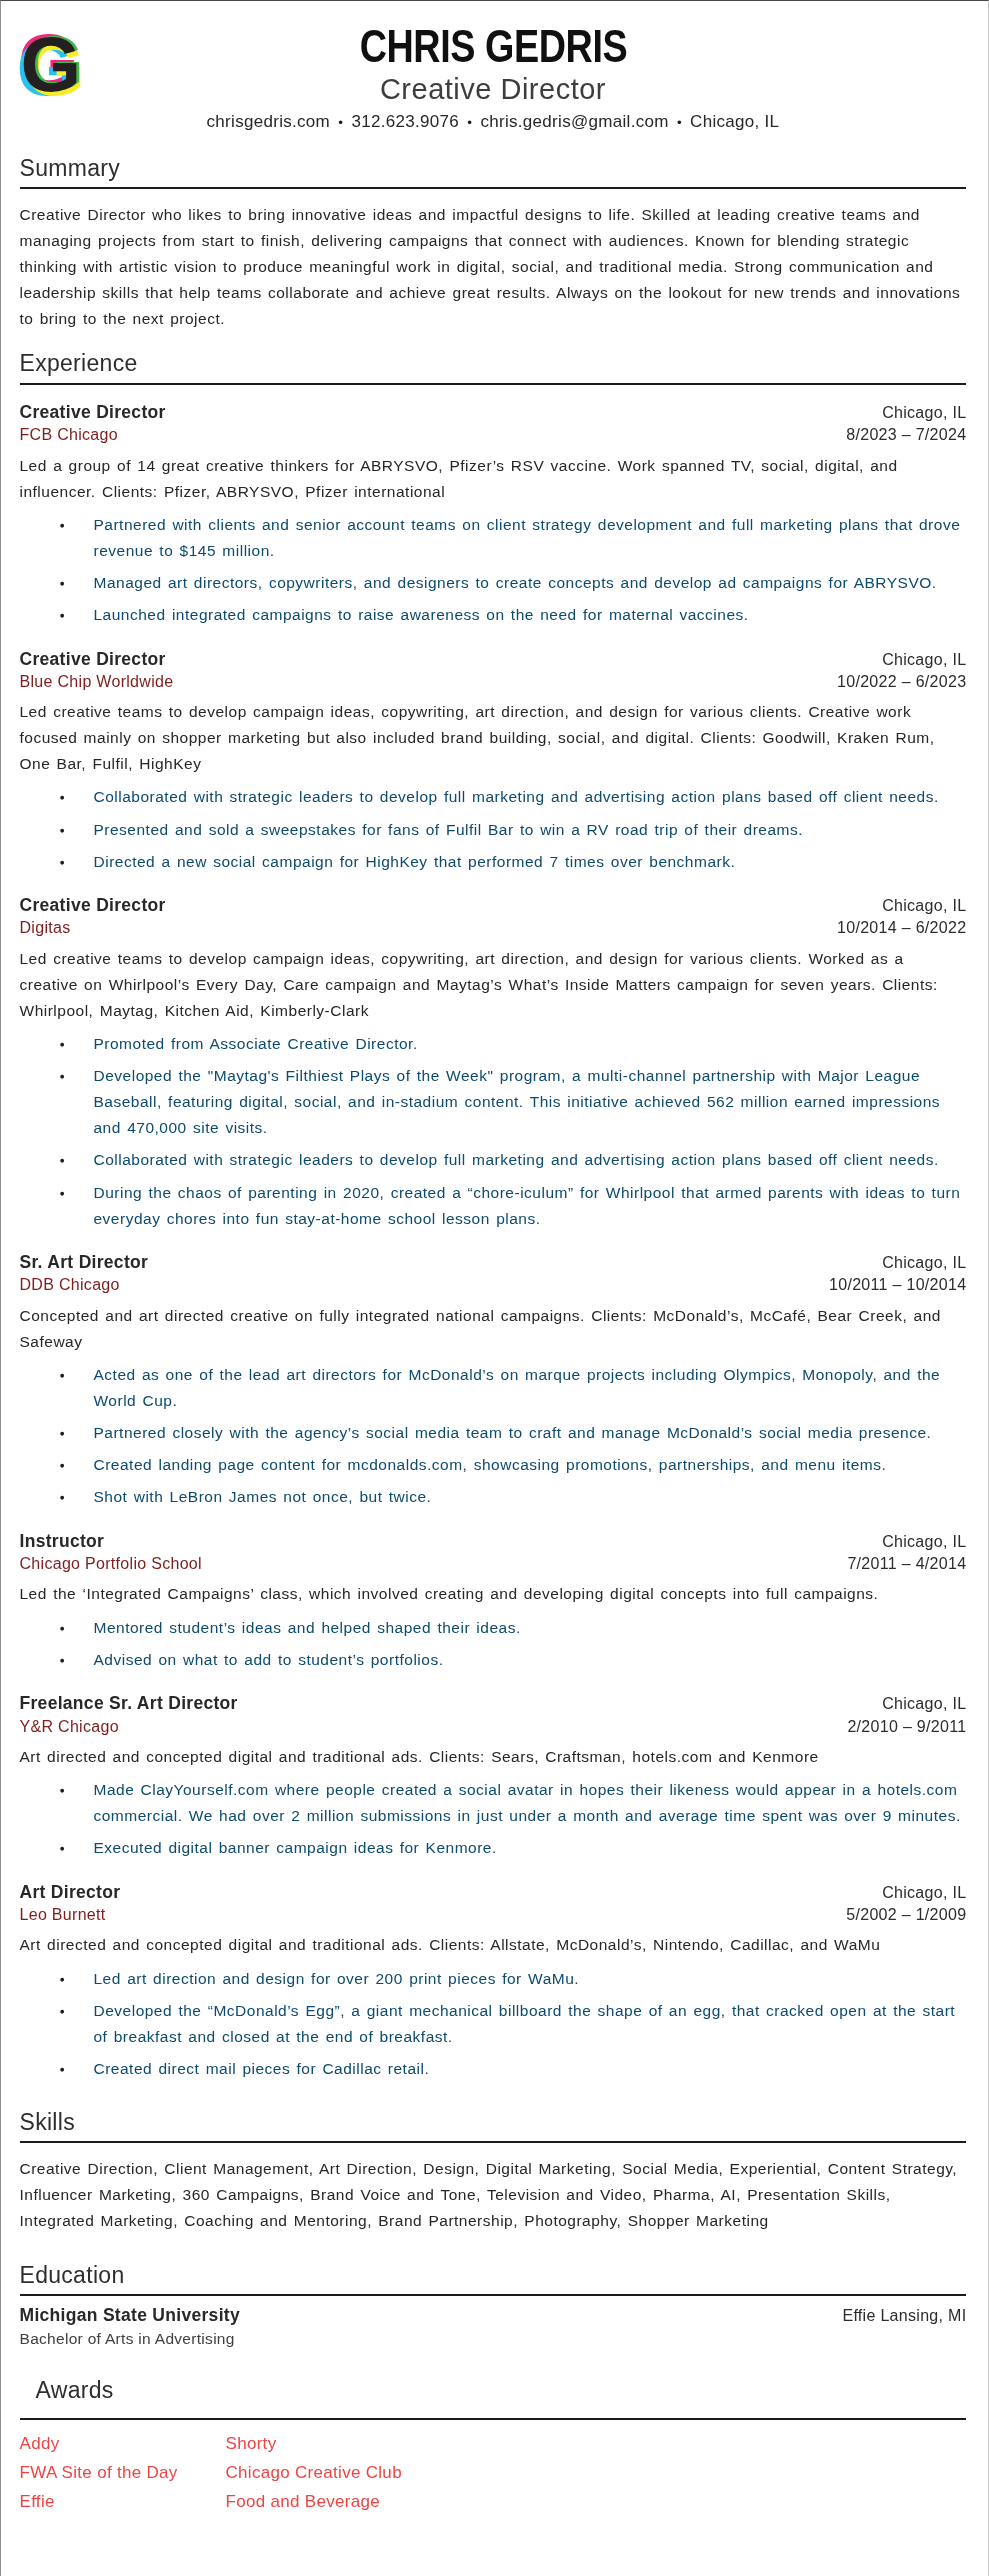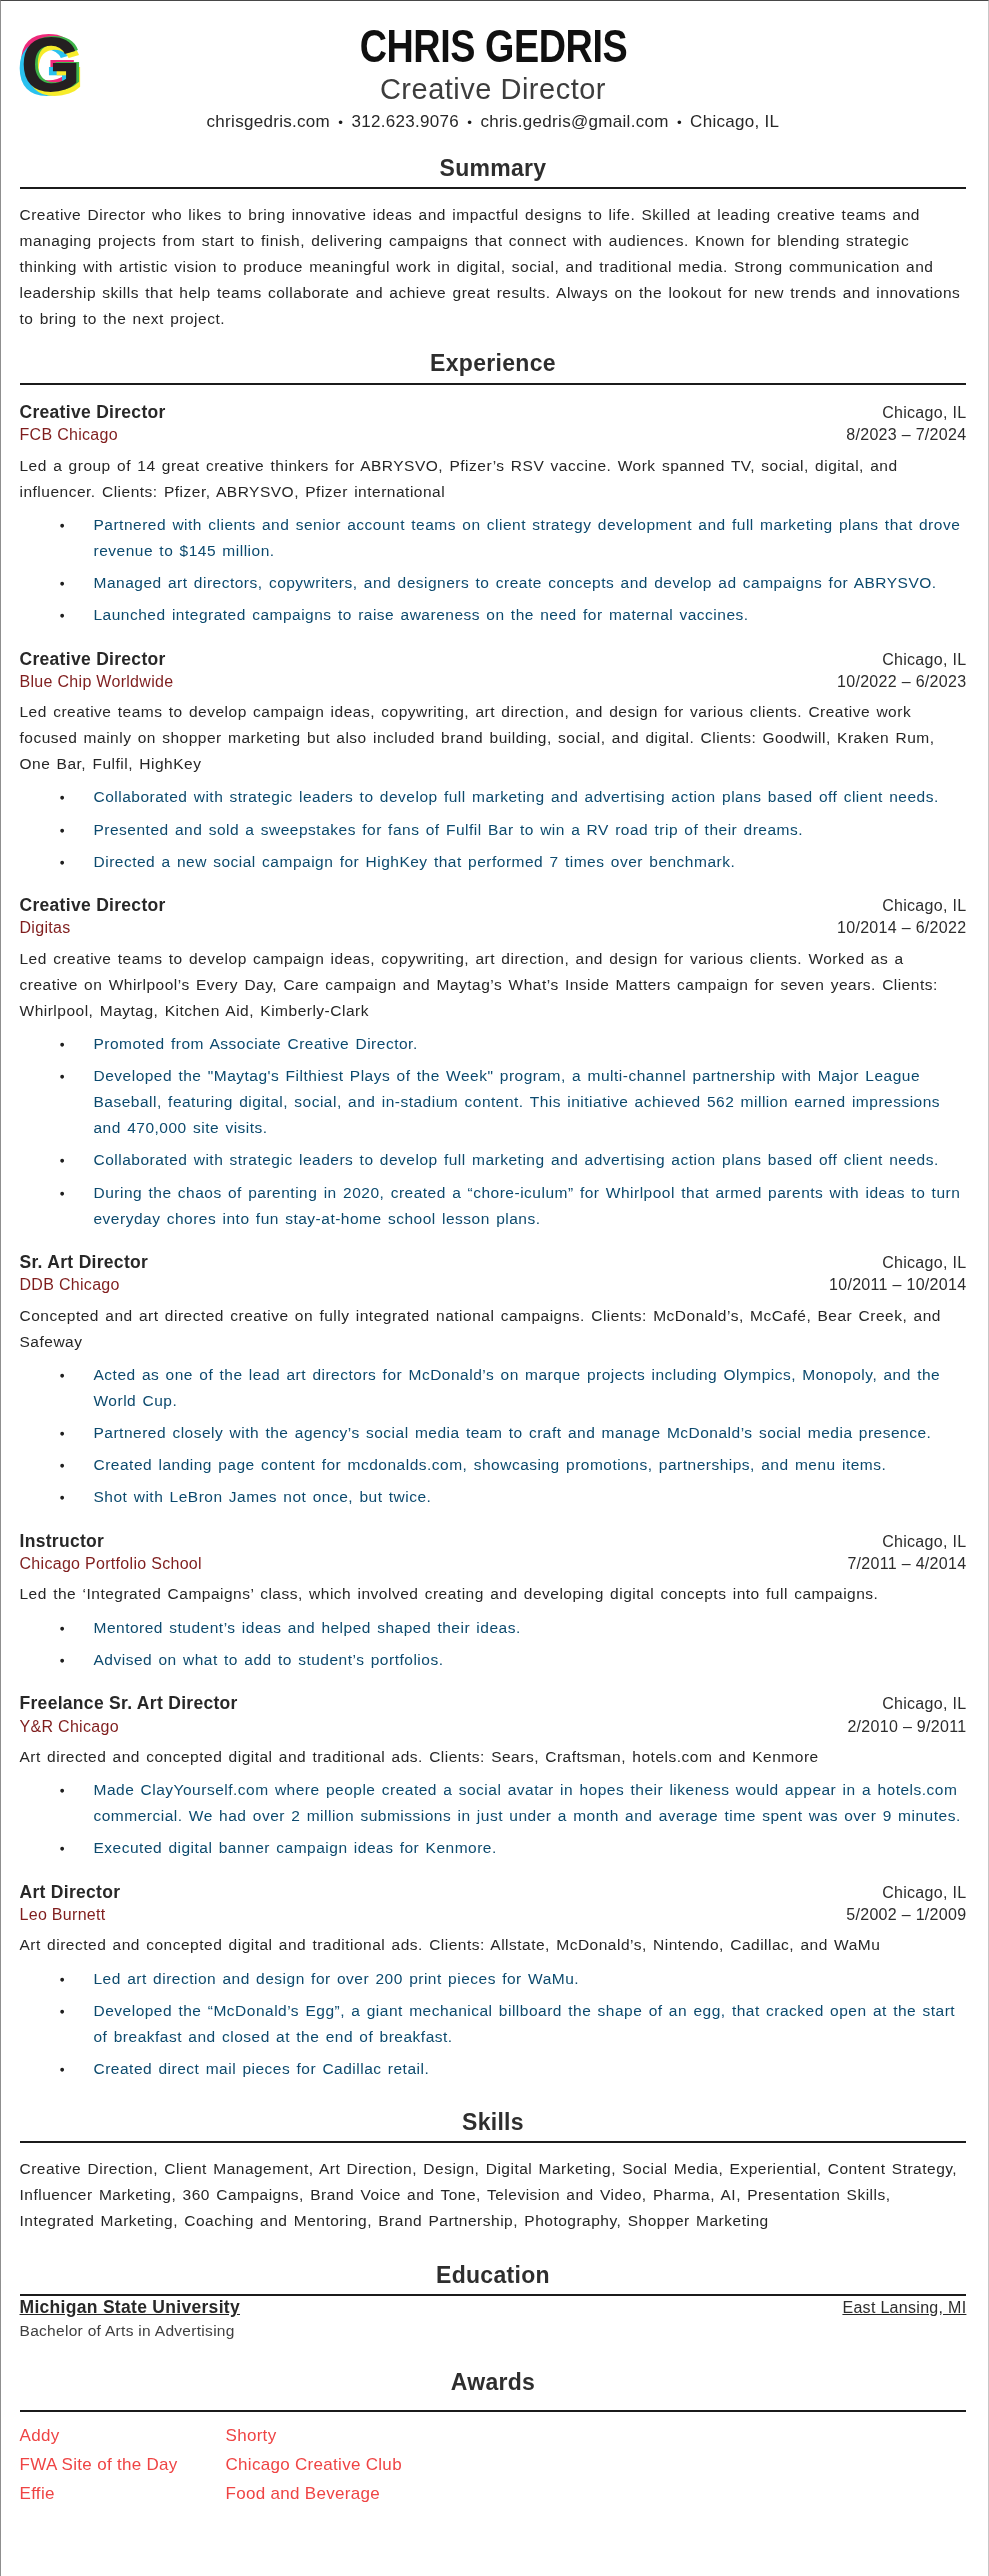--- a/index.html
+++ b/index.html
@@ -36,21 +36,21 @@
     color:#3d3d3d;letter-spacing:0.5px;
   }
   .contact{
     margin-top:9.3px;font-size:17px;font-weight:300;line-height:1;
     color:#272727;letter-spacing:0.3px;
   }
   .contact .sep{margin:0 8.2px;font-size:13.4px;vertical-align:middle;color:#1d1d1d;}
   
   .section{margin-top:27px;}
   .section-heading{
-    font-size:23px;font-weight:700;line-height:1;color:#2e2e2e;letter-spacing:0.3px;text-align:center;
+    font-size:23px;font-weight:400;line-height:1;color:#2e2e2e;letter-spacing:0.3px;
   }
   .rule{height:2.1px;background:#1b1b1b;margin-top:7.2px;}
   .body-text{
     font-size:15.5px;font-weight:300;line-height:26px;color:#262626;
     letter-spacing:0.5px;word-spacing:1.5px;margin:12.4px 0 0 0;
   }
   
   .section-exp{margin-top:20.6px;}
   .job{margin-top:20.6px;}
   .job:first-child{margin-top:17.5px;}
@@ -73,21 +73,21 @@
     position:relative;padding-left:74px;margin-top:6.2px;
     font-size:15.5px;font-weight:300;line-height:26px;color:#0c4a6e;
     letter-spacing:0.5px;word-spacing:1.5px;
   }
   ul.bullets li:first-child{margin-top:0;}
   ul.bullets li::before{
     content:"●";position:absolute;left:40px;top:0;
     font-size:8.8px;line-height:26px;color:#1f1f1f;letter-spacing:0;
   }
   
-  .school-row{margin-top:1px;text-decoration:underline;}
+  .school-row{margin-top:9px;}
   .school{
     margin:0;font-size:17.5px;font-weight:600;line-height:1.2;color:#282828;letter-spacing:0.3px;
   }
   .school-loc{font-size:16px;font-weight:300;line-height:1.2;color:#2c2c2c;letter-spacing:0.3px;}
   .degree{
     margin-top:4.1px;font-size:15.5px;font-weight:300;line-height:1.2;color:#404040;
     letter-spacing:0.3px;
   }
   
   .awards-grid{
@@ -254,21 +254,21 @@
     <h2 class="section-heading" style="margin:0;">Skills</h2>
     <div class="rule"></div>
     <p class="body-text">Creative Direction, Client Management, Art Direction, Design, Digital Marketing, Social Media, Experiential, Content Strategy, Influencer Marketing, 360 Campaigns, Brand Voice and Tone, Television and Video, Pharma, AI, Presentation Skills, Integrated Marketing, Coaching and Mentoring, Brand Partnership, Photography, Shopper Marketing</p>
   </section>
 
   <section class="section" style="margin-top:30px;">
     <h2 class="section-heading" style="margin:0;">Education</h2>
     <div class="rule"></div>
     <div class="row school-row">
       <h3 class="school">Michigan State University</h3>
-      <span class="school-loc">East Lansing, MI</span>
+      <span class="school-loc">Effie Lansing, MI</span>
     </div>
     <div class="degree">Bachelor of Arts in Advertising</div>
   </section>
 
   <section class="section" style="margin-top:30px;">
     <h2 class="section-heading" style="margin:16px;">Awards</h2>
     <div class="rule"></div>
     <div class="awards-grid" id="awards-grid">
         <span class="award-item">Addy</span>
         <span class="award-item">Shorty</span>

